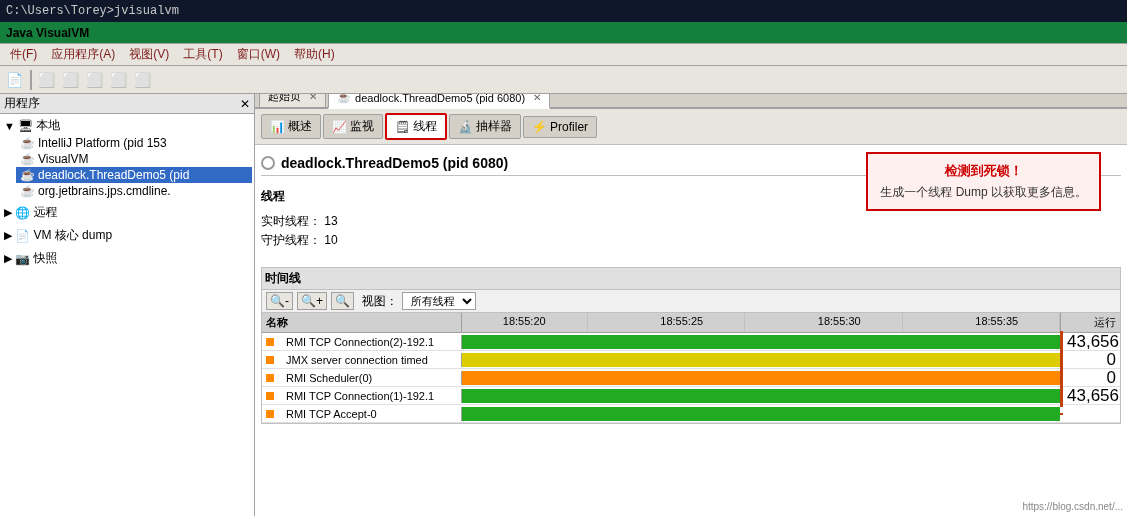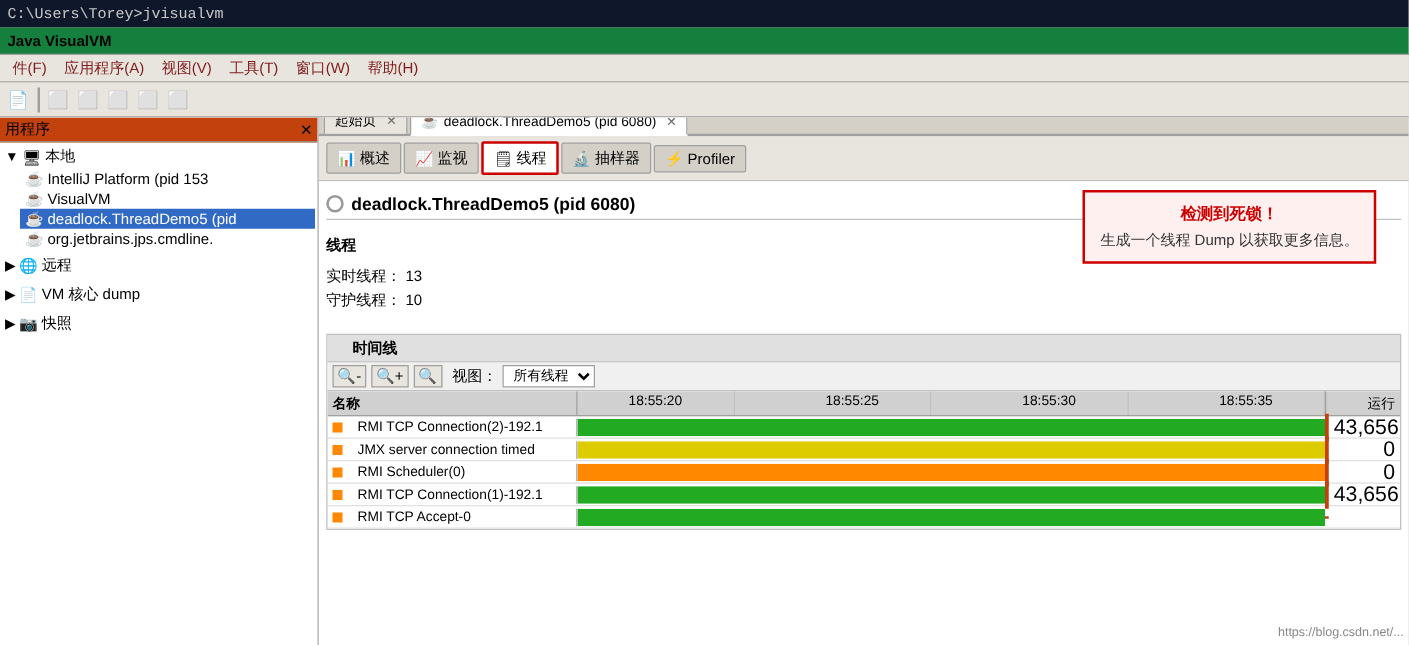--- a/index.html
+++ b/index.html
@@ -19,21 +19,21 @@
     
     .toolbar { background: #e8e4de; height: 28px; display: flex; align-items: center; padding: 2px 4px; border-bottom: 1px solid #a0a0a0; gap: 2px; }
     .toolbar-btn { width: 22px; height: 22px; display: flex; align-items: center; justify-content: center; border: 1px solid transparent; cursor: pointer; font-size: 14px; }
     .toolbar-separator { width: 2px; height: 20px; background: #a0a0a0; margin: 0 2px; }
 
     
     .main-layout { display: flex; height: calc(516px - 22px - 22px - 28px); }
 
     
     .sidebar { width: 255px; background: #fff; border-right: 1px solid #a0a0a0; display: flex; flex-direction: column; overflow: hidden; }
-    .sidebar-header { background: #c2410c; padding: 2px 4px; font-size: 12px; display: flex; align-items: center; justify-content: space-between; border-bottom: 1px solid #a0a0a0; height: 20px; }
+    .sidebar-header { background: #e5e5e5; padding: 2px 4px; font-size: 12px; display: flex; align-items: center; justify-content: space-between; border-bottom: 1px solid #a0a0a0; height: 20px; }
     .sidebar-content { flex: 1; overflow-y: auto; padding: 2px; }
     .sidebar-section { margin-bottom: 4px; }
     .sidebar-section-header { display: flex; align-items: center; padding: 1px 2px; cursor: pointer; }
     .tree-icon { margin-right: 3px; font-size: 11px; }
     .sidebar-subsection { padding-left: 14px; }
     .sidebar-sub-item { display: flex; align-items: center; padding: 1px 2px 1px 4px; cursor: pointer; }
 
     
     .content-area { flex: 1; background: #e8e8e8; display: flex; flex-direction: column; overflow: hidden; }
 
@@ -61,21 +61,21 @@
     .thread-stat { font-size: 12px; margin: 2px 0; }
 
     
     .deadlock-container { float: right; margin: -30px 20px 0 0; }
     .deadlock-alert { border: 2px solid #cc0000; background: #fff0f0; padding: 8px 12px; text-align: center; min-width: 200px; }
     .deadlock-title { color: #cc0000; font-weight: bold; font-size: 13px; margin-bottom: 4px; }
     .deadlock-msg { color: #333; font-size: 12px; }
 
     
     .timeline-section { margin-top: 8px; border: 1px solid #c0c0c0; }
-    .timeline-header { background: #e0e0e0; padding: 2px 20px; font-weight: bold; font-size: 12px; border-bottom: 1px solid #c0c0c0; }
+    .timeline-header { background: #e0e0e0; padding: 2px 3px; font-weight: bold; font-size: 12px; border-bottom: 1px solid #c0c0c0; }
     .timeline-toolbar { background: #f0f0f0; padding: 2px 4px; display: flex; align-items: center; gap: 4px; border-bottom: 1px solid #c0c0c0; }
     .tl-btn { font-size: 12px; cursor: pointer; padding: 1px 3px; border: 1px solid #a0a0a0; background: #e8e4de; }
 
     .timeline-grid { overflow-x: auto; }
     .timeline-header-row { display: flex; background: #d0d0d0; border-bottom: 1px solid #a0a0a0; }
     .tl-name-col { width: 200px; min-width: 200px; padding: 2px 4px; font-size: 11px; font-weight: bold; border-right: 1px solid #a0a0a0; }
     .tl-time-area { flex: 1; display: flex; gap: 32px; }
     .tl-time-label { flex: 1; padding: 2px 4px; font-size: 11px; text-align: center; border-right: 1px solid #c0c0c0; }
     .tl-run-col { width: 60px; min-width: 60px; padding: 2px 4px; font-size: 11px; text-align: right; border-left: 1px solid #a0a0a0; }
 

